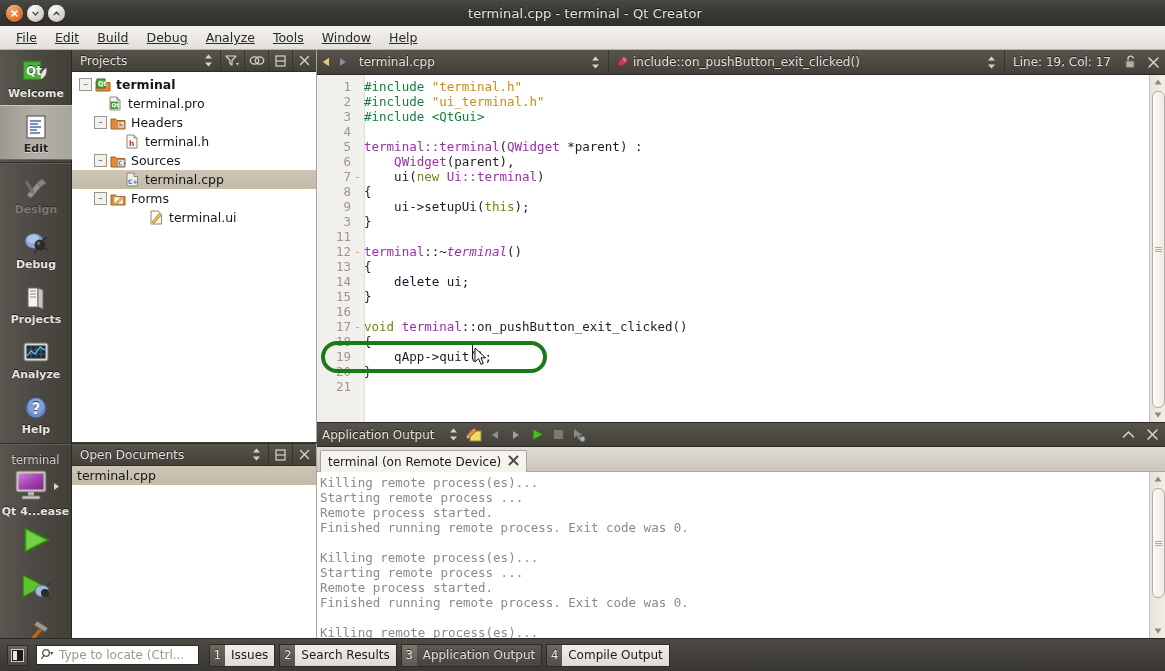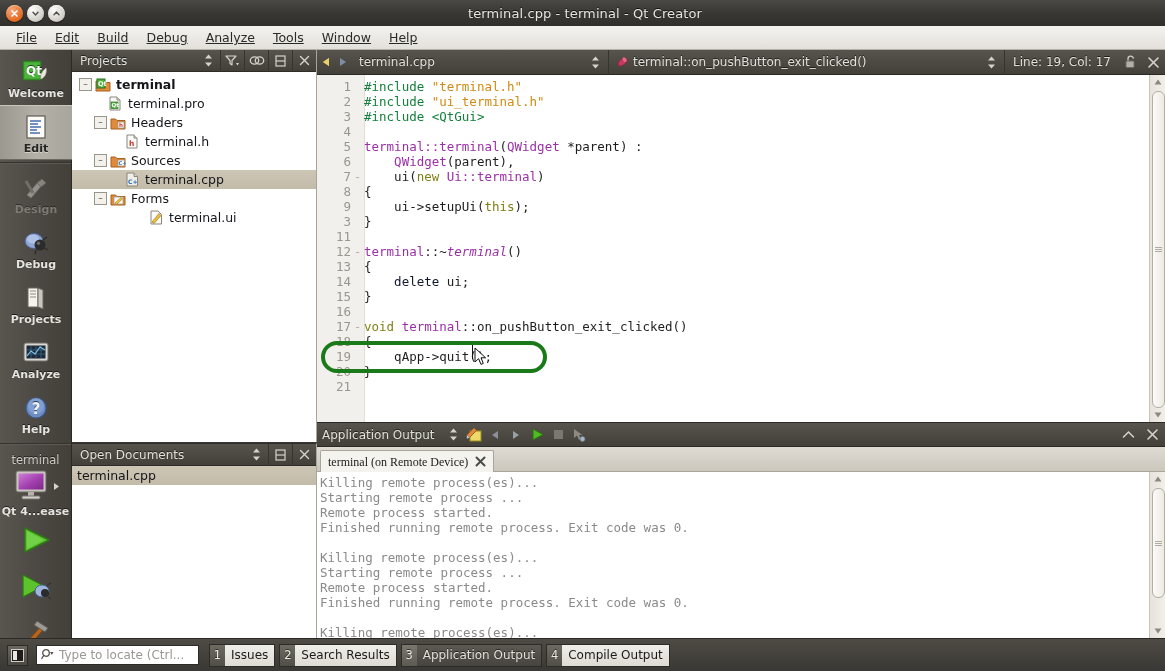--- a/index.html
+++ b/index.html
@@ -152,21 +152,21 @@
     background:linear-gradient(to bottom,#57544e,#434039);
     border-top:1px solid #2b2926;border-bottom:1px solid #2b2926;
     color:#e2e0da;font-size:12px;text-shadow:0 -1px 0 rgba(0,0,0,.6);box-sizing:border-box;
   }
   .outhdr .otitle{padding-left:5px;}
   .obtn{width:21px;height:25px;display:flex;align-items:center;justify-content:center;}
   .tabstrip{position:absolute;left:0;top:25px;width:100%;height:25px;
             background:linear-gradient(to bottom,#dedbd3,#cbc7bd);border-bottom:1px solid #a9a59c;box-sizing:border-box;}
   .otab{position:absolute;left:3px;top:3px;height:22px;display:flex;align-items:center;padding:0 7px;
         background:#f5f3ee;border:1px solid #a9a59c;border-bottom:none;border-radius:2px 2px 0 0;
-        font-size:12px;color:#1a1a1a;font-family:Liberation Serif, serif;}
+        font-size:12px;color:#1a1a1a;}
   .otab .x{margin-left:7px;color:#4a4a4a;font-size:11px;font-weight:bold;}
   .outbody{position:absolute;left:0;top:50px;right:0;bottom:0;background:#fff;overflow:hidden;}
   pre.outtext{
     margin:0;padding:3px 0 0 3px;
     font-family:"DejaVu Sans Mono","Liberation Mono",monospace;
     font-size:12.5px;line-height:15px;color:#8a8a8a;white-space:pre;
   }
 
   
   .statusbar{position:absolute;left:0;top:638px;width:1165px;height:33px;
@@ -572,21 +572,21 @@
             </svg>
         </span>
       </div>
       <div class="combo" style="flex:1">
         <span style="display:flex;align-items:center;padding-left:3px">
           <svg width="13" height="12" viewBox="0 0 13 12">
             <ellipse cx="6.5" cy="6" rx="5.2" ry="3" transform="rotate(-38 6.5 6)" fill="#c73a5e" stroke="#8c2440" stroke-width=".8"></ellipse>
             <ellipse cx="8.6" cy="3.6" rx="1.7" ry="2.6" transform="rotate(-38 8.6 3.6)" fill="#e06a88"></ellipse>
           </svg>
         </span>
-        <span class="ctext">terminal::on_pushButton_exit_clicked()</span>
+        <span class="ctext">include::on_pushButton_exit_clicked()</span>
         <span class="spin" style="margin-left:auto">
           <svg width="9" height="13" viewBox="0 0 9 13">
               <path d="M4.5 0.5 L8 4.5 L1 4.5 Z" fill="#d6d3cd"></path>
               <path d="M4.5 12.5 L1 8.5 L8 8.5 Z" fill="#d6d3cd"></path>
             </svg>
         </span>
       </div>
       <span style="padding:0 8px">Line: 19, Col: 17</span>
       <span class="navbtn" style="width:22px">
         <svg width="13" height="14" viewBox="0 0 13 14">

